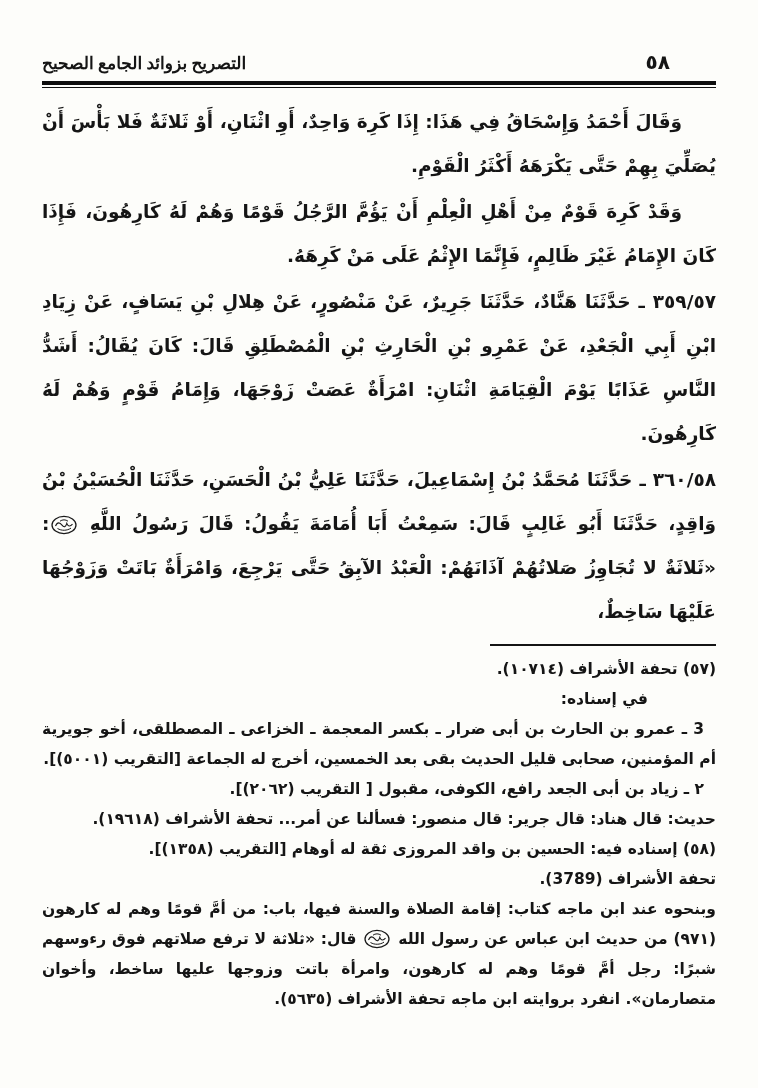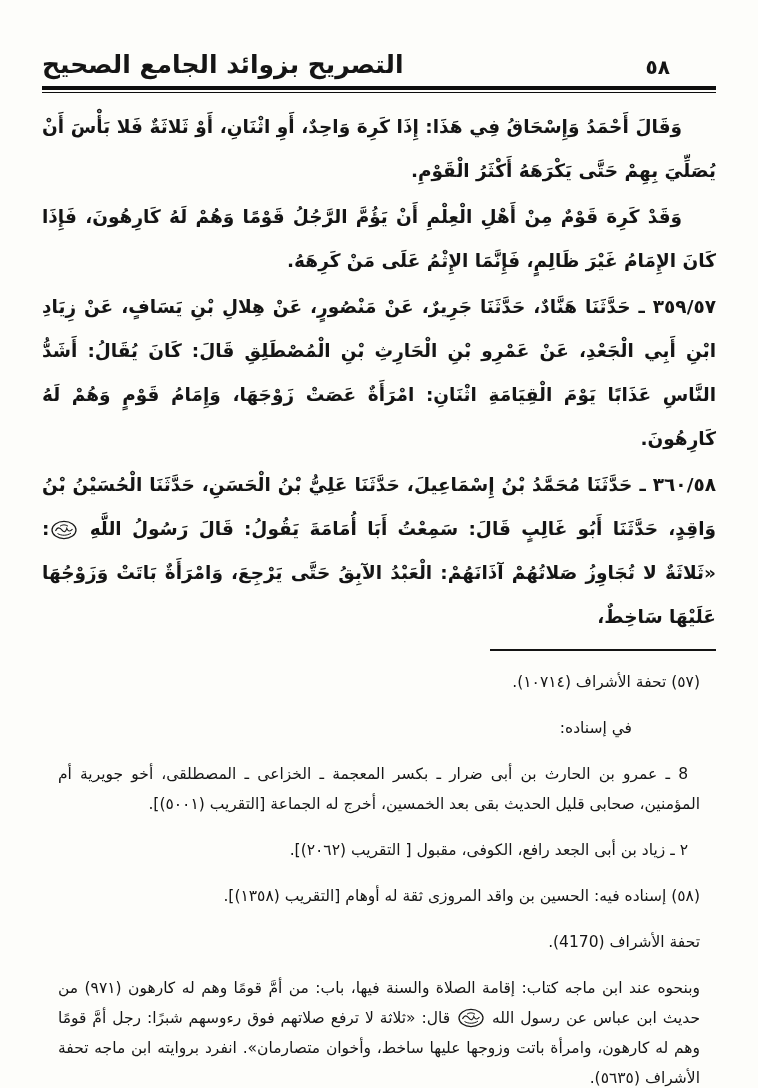--- a/index.html
+++ b/index.html
@@ -13,40 +13,40 @@
     direction:rtl;
     overflow:hidden;
     color:#151515;
     font-family:"DejaVu Sans", sans-serif;
   }
   header .hrow{
     display:flex;justify-content:space-between;align-items:flex-end;
     font-weight:bold;margin-bottom:7px;
   }
   .pagenum{font-size:20px;margin-left:0;margin-right:46px;letter-spacing:1px;}
-  .booktitle{font-size:25px;}
+  .booktitle{font-size:17px;font-family:Liberation Serif, serif;}
   .rule-thick{border-top:4px solid #0e0e0e;}
   .rule-thin{border-top:1.5px solid #0e0e0e;margin-top:2px;}
   main{
     margin-top:12px;
     font-size:18.5px;font-weight:bold;
     line-height:44px;
     text-align:justify;
   }
   .bp{margin:0 0 2px 0;}
   .bp.bi{text-indent:34px;}
   .fsep{
     width:226px;border-top:2.5px solid #141414;
     margin:10px 0 8px auto;
   }
   footer{
     font-size:15.5px;font-weight:normal;
     line-height:30px;text-align:justify;
   }
-  .fn{margin:16px;}
+  .fn{margin:0;font-weight:bold;}
   .fn.fs{text-indent:12px;}
   .fn.fl{text-indent:68px;}
   .saw{display:inline-block;margin:0 2px;}
   .saw svg{vertical-align:-5px;}
 </style>
 </head>
 <body>
 
 <div class="page">
   <header>
@@ -70,24 +70,25 @@
       <path d="M9 6.2 c2.2-1.8 5.8-1.8 8 0" fill="none" stroke="#1a1a1a" stroke-width="1"></path>
     </svg>
   </span><span>: «ثَلاثَةٌ لا تُجَاوِزُ صَلاتُهُمْ آذَانَهُمْ: الْعَبْدُ الآبِقُ حَتَّى يَرْجِعَ، وَامْرَأَةٌ بَاتَتْ وَزَوْجُهَا عَلَيْهَا سَاخِطٌ،</span></p>
     </main>
 
   <div class="fsep"></div>
 
   <footer id="footnotes">
       <p class="fn"><span>(٥٧) تحفة الأشراف (١٠٧١٤).</span></p>
       <p class="fn fl"><span>في إسناده:</span></p>
-      <p class="fn fs"><span>8 ـ عمرو بن الحارث بن أبى ضرار ـ بكسر المعجمة ـ الخزاعى ـ المصطلقى، أخو جويرية أم المؤمنين، صحابى قليل الحديث بقى بعد الخمسين، أخرج له الجماعة [التقريب (٥٠٠١)].</span></p>
+      <p class="fn fs"><span>3 ـ عمرو بن الحارث بن أبى ضرار ـ بكسر المعجمة ـ الخزاعى ـ المصطلقى، أخو جويرية أم المؤمنين، صحابى قليل الحديث بقى بعد الخمسين، أخرج له الجماعة [التقريب (٥٠٠١)].</span></p>
       <p class="fn fs"><span>٢ ـ زياد بن أبى الجعد رافع، الكوفى، مقبول [ التقريب (٢٠٦٢)].</span></p>
+      <p class="fn"><span>حديث: قال هناد: قال جرير: قال منصور: فسألنا عن أمر... تحفة الأشراف (١٩٦١٨).</span></p>
       <p class="fn"><span>(٥٨) إسناده فيه: الحسين بن واقد المروزى ثقة له أوهام [التقريب (١٣٥٨)].</span></p>
-      <p class="fn"><span>تحفة الأشراف (4170).</span></p>
+      <p class="fn"><span>تحفة الأشراف (3789).</span></p>
       <p class="fn"><span>وبنحوه عند ابن ماجه كتاب: إقامة الصلاة والسنة فيها، باب: من أمَّ قومًا وهم له كارهون (٩٧١) من حديث ابن عباس عن رسول الله </span><span class="saw">
     <svg width="26" height="20" viewBox="0 0 26 20" aria-hidden="true">
       <ellipse cx="13" cy="10" rx="12" ry="8.6" fill="none" stroke="#1a1a1a" stroke-width="1.3"></ellipse>
       <path d="M4.5 11 c2-4.5 4.5-3.5 6.5-0.8 c2 2.6 3.8 1.8 4.8-1.8 c1 2.8 3 3.8 5.7 0.8" fill="none" stroke="#1a1a1a" stroke-width="1.1"></path>
       <path d="M6.5 13.5 c4 2.4 9.5 2.4 13.5-0.4" fill="none" stroke="#1a1a1a" stroke-width="1"></path>
       <path d="M9 6.2 c2.2-1.8 5.8-1.8 8 0" fill="none" stroke="#1a1a1a" stroke-width="1"></path>
     </svg>
   </span><span> قال: «ثلاثة لا ترفع صلاتهم فوق رءوسهم شبرًا: رجل أمَّ قومًا وهم له كارهون، وامرأة باتت وزوجها عليها ساخط، وأخوان متصارمان». انفرد بروايته ابن ماجه تحفة الأشراف (٥٦٣٥).</span></p>
     </footer>
 </div>

